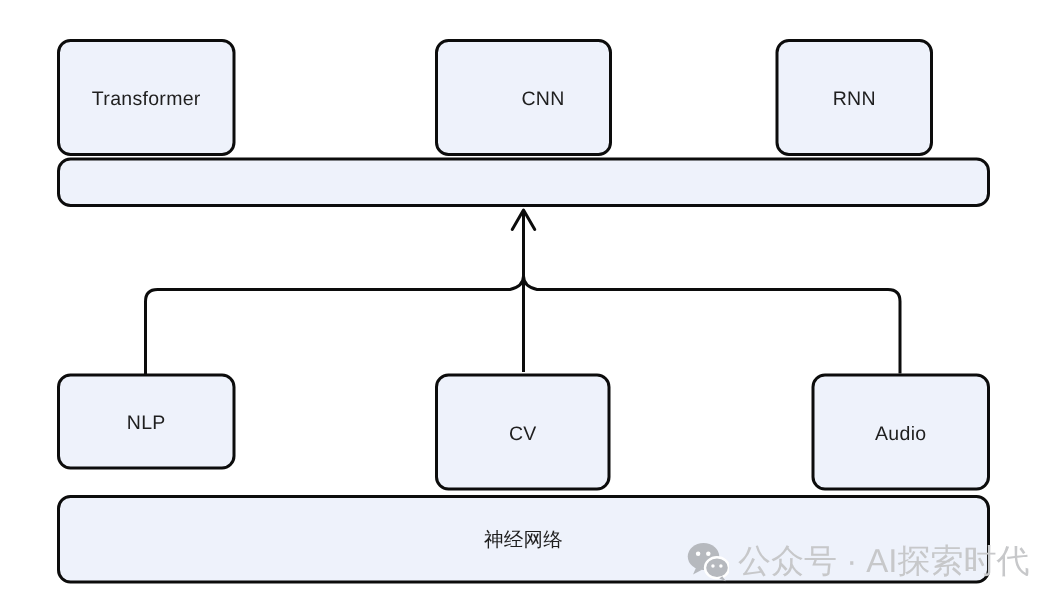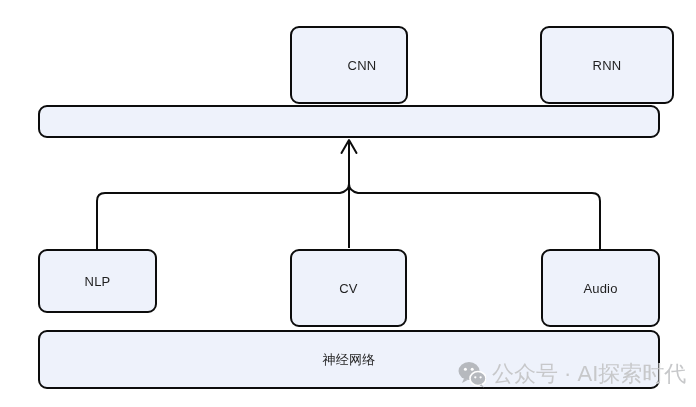--- a/index.html
+++ b/index.html
@@ -24,21 +24,21 @@
     display: flex;
     align-items: center;
     justify-content: center;
     font-size: 13px;
     color: var(--text, #1f1f1f);
     letter-spacing: 0.2px;
   }
   
   .n-transformer { left: 38px;  top: 26px;  width: 119px; height: 78px; }
   .n-cnn         { left: 290px; top: 26px;  width: 118px; height: 78px; padding-left: 26px; }
-  .n-rnn         { left: 540px; top: 26px;  width: 134px; height: 78px; }
+  .n-rnn         { left: 517px; top: 26px;  width: 105px; height: 78px; }
   
   .bar-top       { left: 38px;  top: 105px; width: 622px; height: 33px; }
   .bar-bottom    { left: 38px;  top: 330px; width: 622px; height: 59px; }
   
   .n-nlp         { left: 38px;  top: 249px; width: 119px; height: 64px; }
   .n-cv          { left: 290px; top: 249px; width: 117px; height: 78px; }
   .n-audio       { left: 541px; top: 249px; width: 119px; height: 78px; }
 
   .connectors {
     position: absolute;
@@ -77,20 +77,21 @@
 
     <path d="M 349 248 L 349 141"></path>
 
     <path d="M 97 250 L 97 201 Q 97 193 105 193 L 340 193 Q 349 191 349 184"></path>
 
     <path d="M 600 249 L 600 201 Q 600 193 592 193 L 358 193 Q 349 191 349 184"></path>
 
     <path d="M 341.5 153 L 349 140 L 356.5 153" stroke-linecap="round" stroke-linejoin="round"></path>
   </svg>
 
+  <div class="node n-transformer">Transformer</div>
   <div class="node n-cnn">CNN</div>
   <div class="node n-rnn">RNN</div>
 
   <div class="bar bar-top"></div>
 
   <div class="node n-nlp">NLP</div>
   <div class="node n-cv">CV</div>
   <div class="node n-audio">Audio</div>
 
   <div class="bar bar-bottom">神经网络</div>

